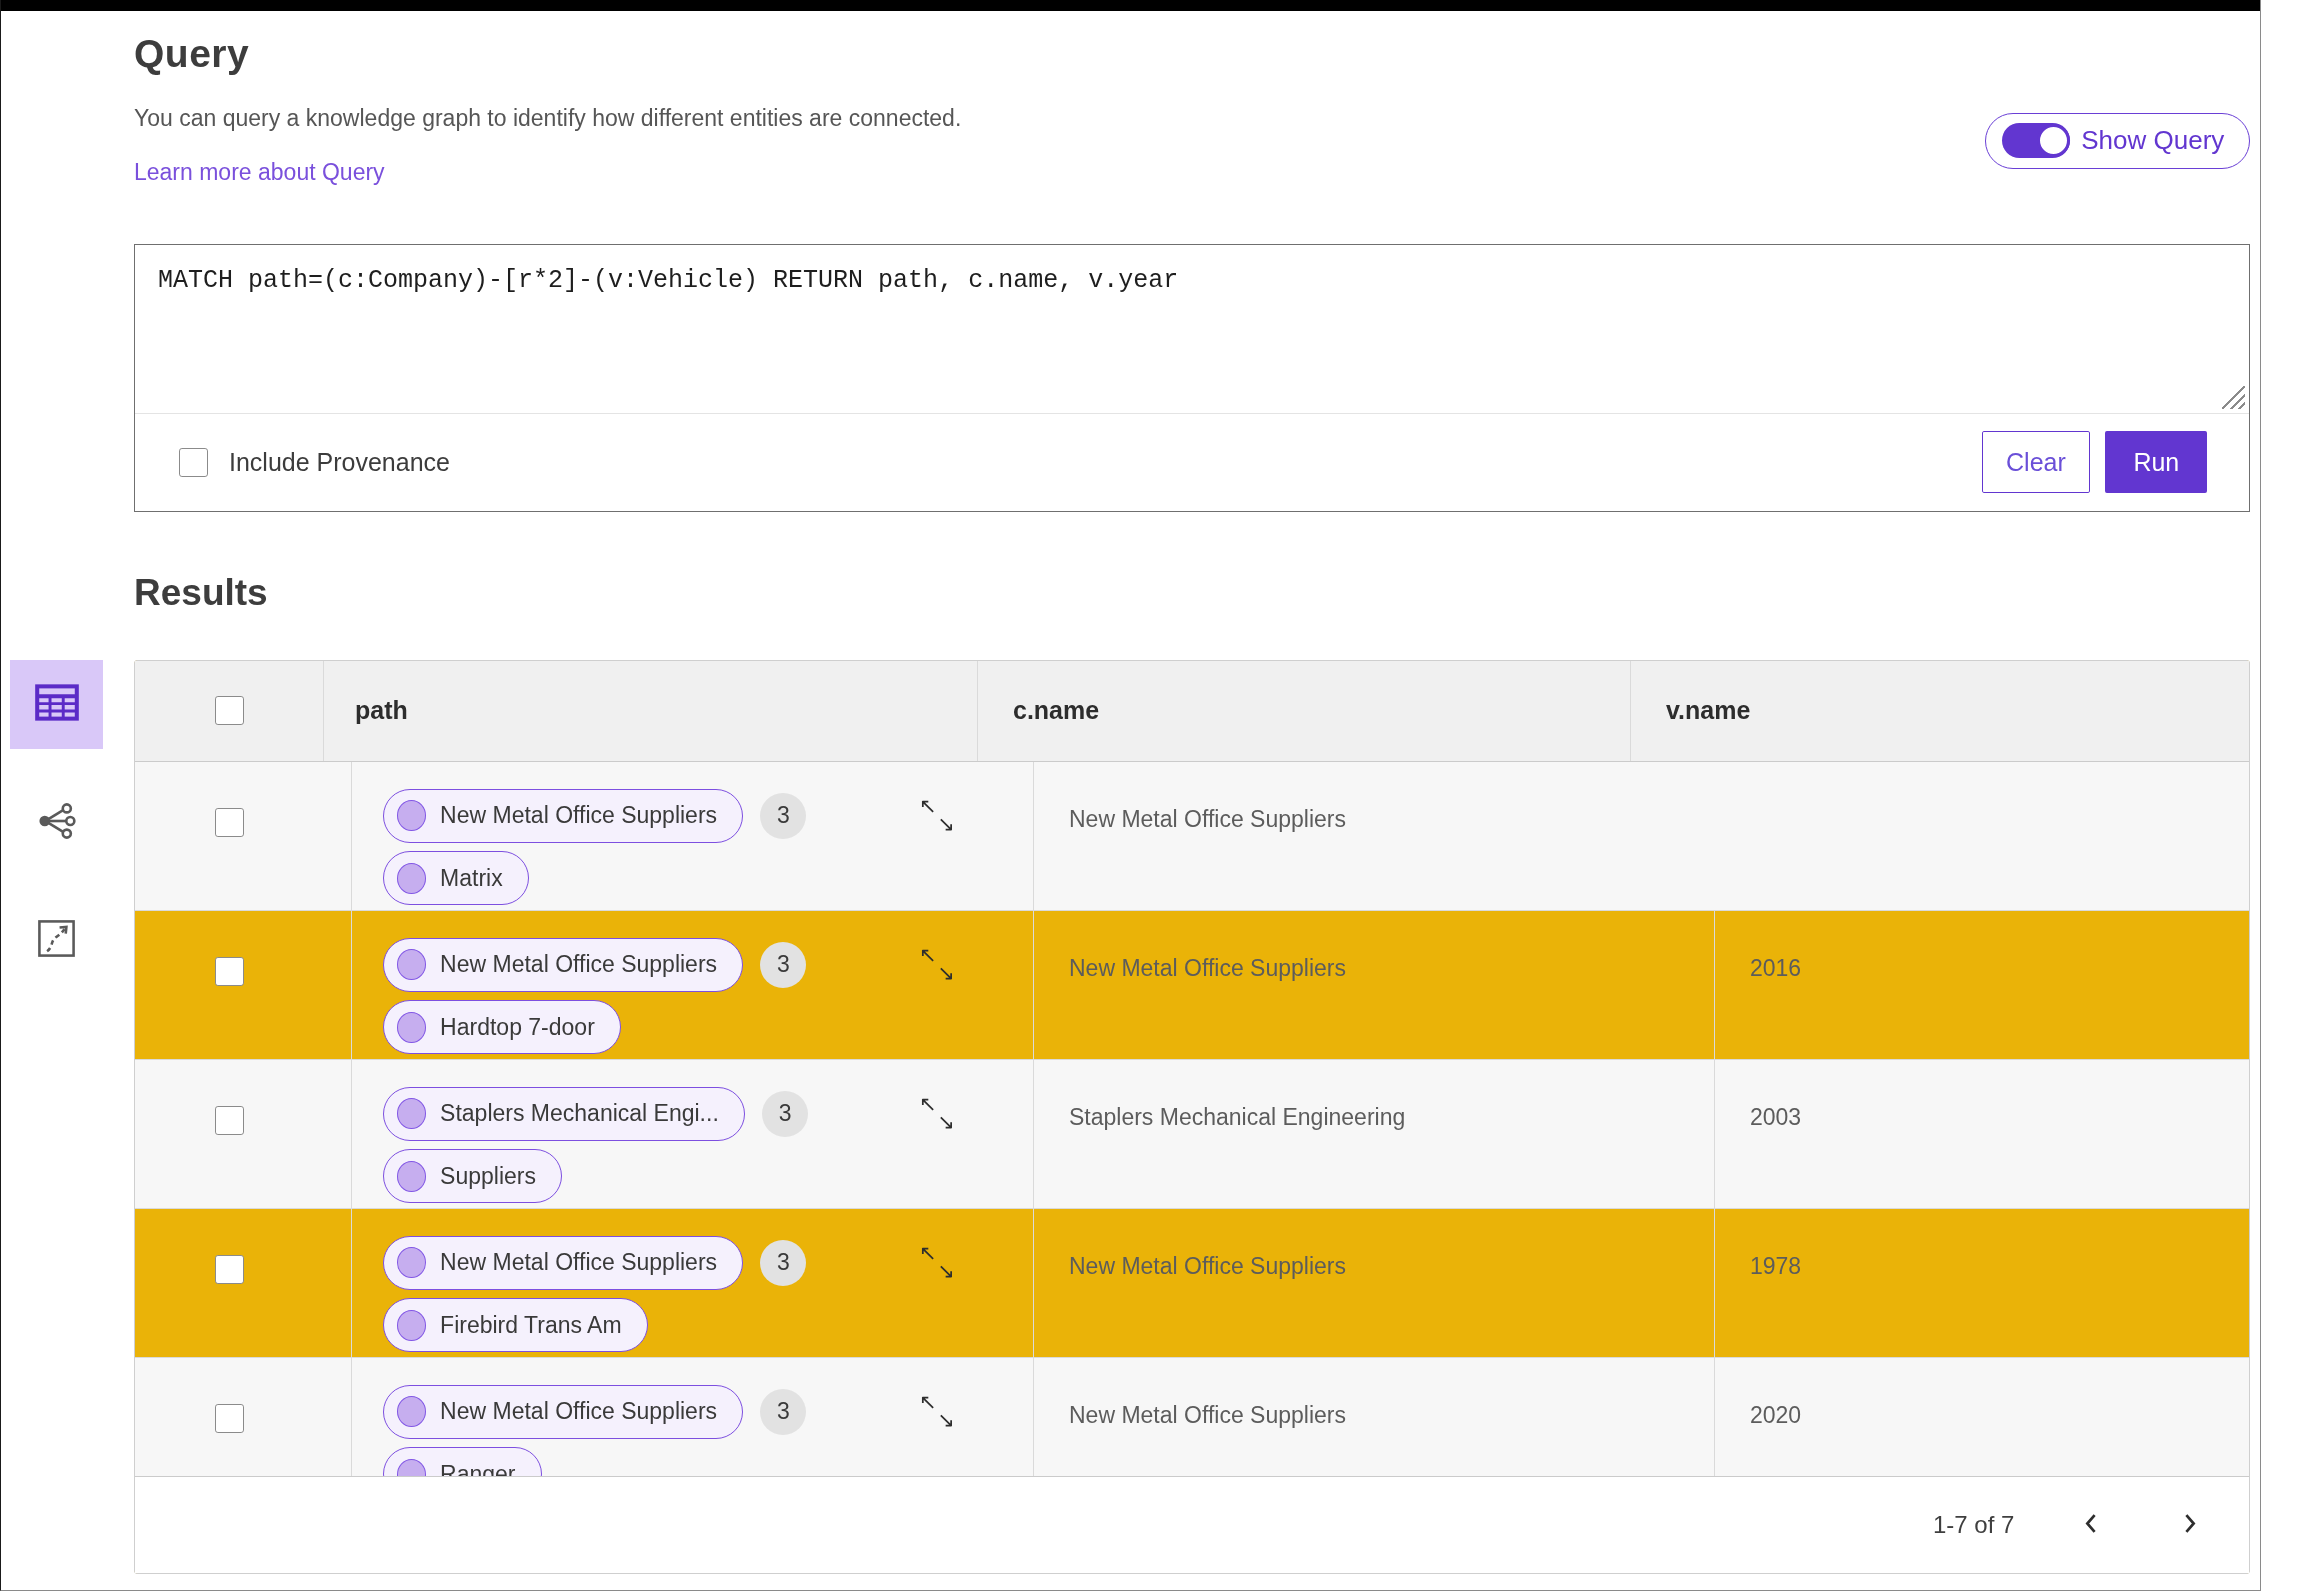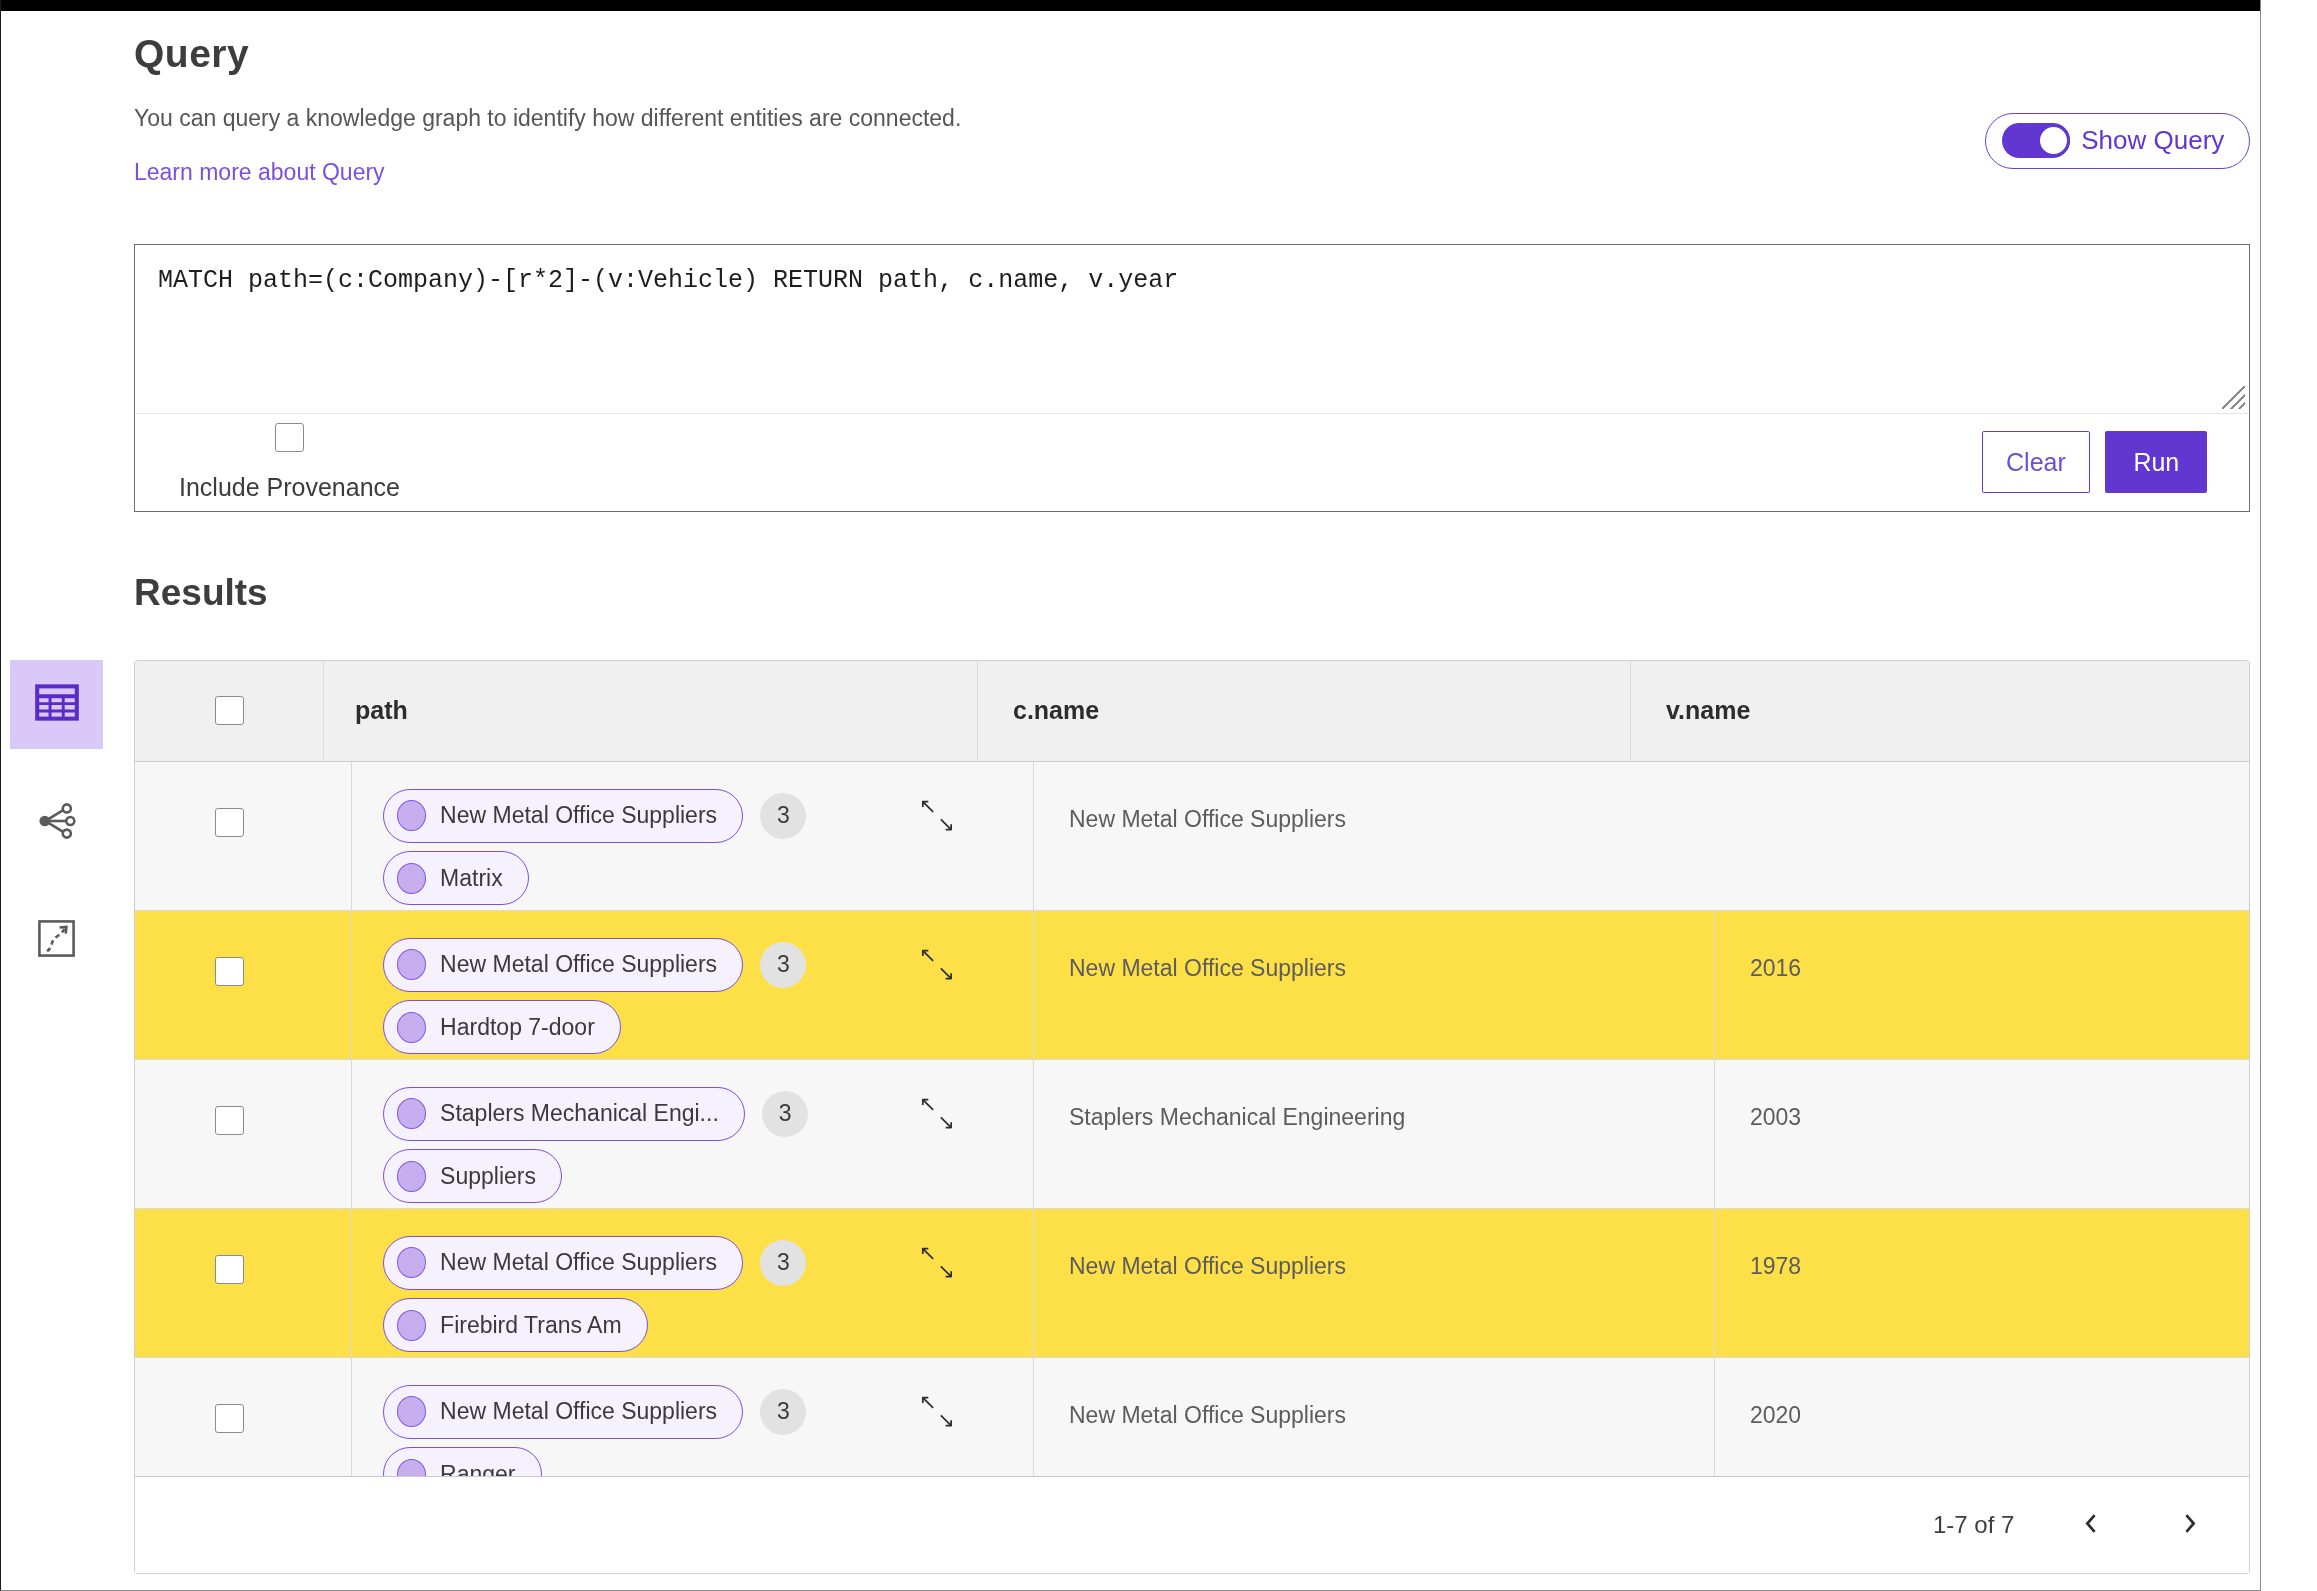--- a/index.html
+++ b/index.html
@@ -24,38 +24,38 @@
   
   .query-box { margin-top:58px; border:1.9px solid #6f6f6f; background:#fff; }
   .query-input { position:relative; height:168px; padding:21px 23px; }
   .query-input pre { font-family:"Liberation Mono","DejaVu Sans Mono",monospace; font-size:25px; color:#1e1e1e; white-space:pre-wrap; }
   .resize-handle { position:absolute; right:3.9px; bottom:3.9px; width:23px; height:23px; cursor:nwse-resize;
     background:
       linear-gradient(135deg, transparent 0 46%, #8b8b8b 46% 54%, transparent 54%) 0 0/23px 23px no-repeat,
       linear-gradient(135deg, transparent 0 66%, #8b8b8b 66% 72%, transparent 72%) 0 0/23px 23px no-repeat,
       linear-gradient(135deg, transparent 0 84%, #8b8b8b 84% 90%, transparent 90%) 0 0/23px 23px no-repeat; }
   .query-footer { border-top:1.9px solid #e4e4e4; height:98px; display:flex; align-items:center; justify-content:space-between; padding:0 42px 0 44px; }
-  .prov-option { display:flex; align-items:center; gap:21px; cursor:pointer;flex-direction:column; }
+  .prov-option { display:flex; align-items:center; gap:21px; cursor:pointer; }
   .checkbox { width:29px; height:29px; border:1.9px solid #8b8b8b; border-radius:2.9px; background:#fff; display:inline-block; }
   .prov-option .txt { font-size:25px; color:#3c3c3c; }
   .actions { display:flex; align-items:center; gap:15.4px; }
   .btn-outline { width:108px; height:62px; border:1.9px solid #6236d0; background:#fff; color:#6a4fd8; font-size:25px; border-radius:1.9px; cursor:pointer; font-family:inherit; }
   .btn-solid { width:102px; height:62px; border:none; background:#6236d0; color:#fff; font-size:25px; border-radius:1.9px; cursor:pointer; font-family:inherit; }
 
   
   h2.results-title { margin-top:60px; font-size:37px; font-weight:700; color:#3d3d3d; }
   .results-wrap { position:relative; margin-top:46px; padding-bottom:19.3px; }
 
   .rail { position:absolute; left:-124px; top:0; width:93px; display:flex; flex-direction:column; align-items:center; }
   .rail-btn { width:93px; height:89px; display:flex; align-items:center; justify-content:center; background:transparent; border:none; cursor:pointer; }
   .rail-btn.selected { background:#d9c8f8; }
   .rail-btn + .rail-btn { margin-top:29px; }
 
   
-  .table-card { border:1px solid #cfcfcf; background:#fde047; border-radius:2.9px; }
+  .table-card { border:1px solid #cfcfcf; background:#eab308; border-radius:2.9px; }
   .trow { display:grid; grid-template-columns:188px 654px 653px 1fr; }
   .thead { background:#f0f0f0; height:101px; border-bottom:1px solid #cbcbcb; }
   .thead .cell { display:flex; align-items:center; }
   .th-label { font-size:25px; font-weight:700; color:#2d2d2d; }
   .cell { border-left:1px solid #dadada; }
   .cell:first-child { border-left:none; }
   .cell-check { display:flex; justify-content:center; }
   .trow.body { height:149px; border-bottom:1px solid #dadada;gap:28px; }
   .trow.body.clipped { height:118px; border-bottom:none; overflow:hidden; }
   .trow.body.alt { background:#f7f7f7; }

